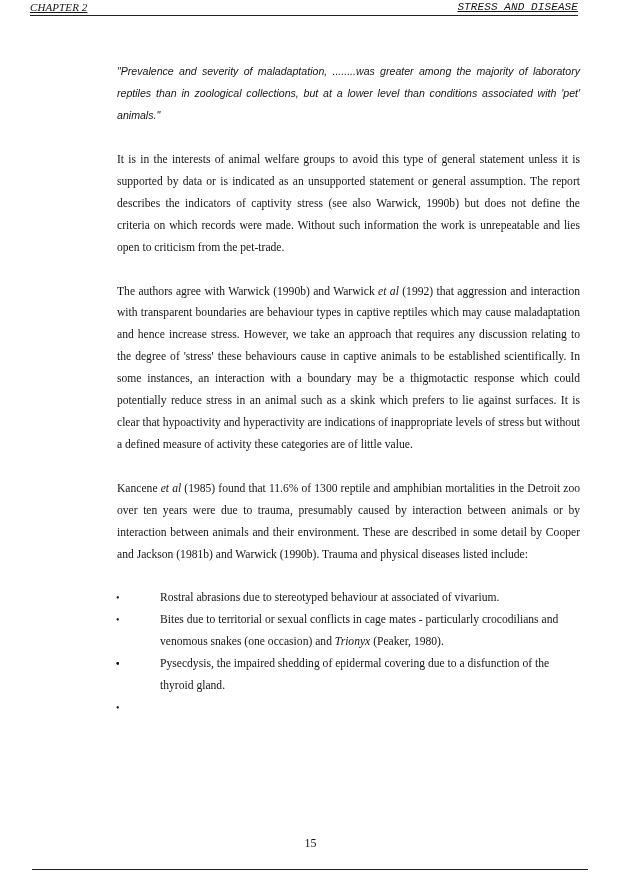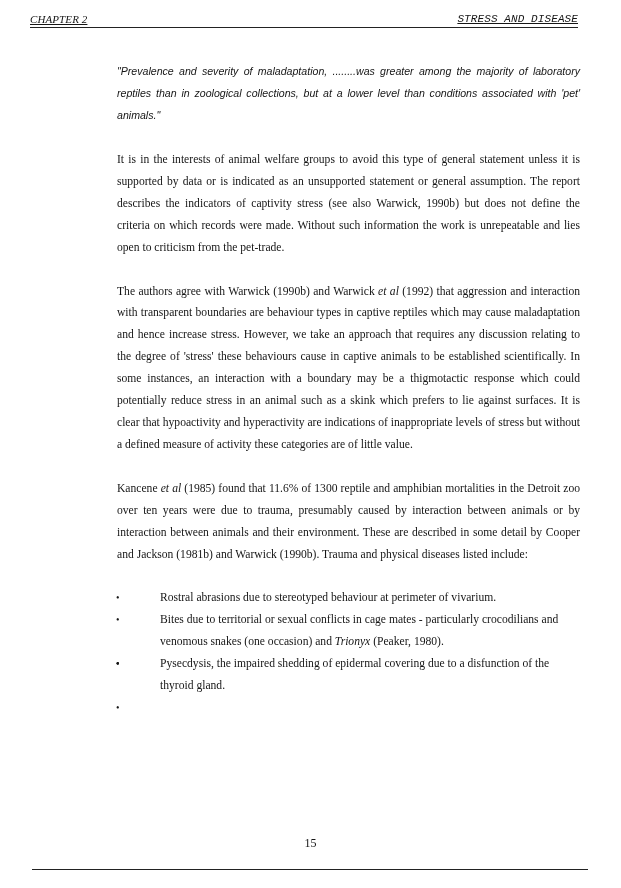--- a/index.html
+++ b/index.html
@@ -15,21 +15,20 @@
       font-family: "Liberation Serif", "DejaVu Serif", serif;
       color: #151515;
     }
     .header {
       position: absolute;
       left: 30px;
       top: 0;
       width: 548px;
       height: 15px;
       border-bottom: 1px solid #222;
-      margin-top: 12px;
     }
     .header .left, .header .right {
       position: absolute;
       top: 1px;
       font-style: italic;
       text-decoration: underline;
       font-size: 11px;
       letter-spacing: 0.1px;
     }
     .header .left { left: 0; }
@@ -114,21 +113,21 @@
 
   <div class="gap"></div>
 
   <p><span>Kancene </span><em>et al</em><span> (1985) found that 11.6% of 1300 reptile and amphibian mortalities in the Detroit zoo over ten years were due to trauma, presumably caused by interaction between animals or by interaction between animals and their environment.  These are described in some detail by Cooper and Jackson (1981b) and Warwick (1990b). Trauma and physical diseases listed include:</span></p>
 
   <div class="gap"></div>
 
   <ul class="bullets" style="margin-left:-1px;">
     <li>
       <span class="bullet">•</span>
-      <span>Rostral abrasions due to stereotyped behaviour at perimeter of vivarium.</span>
+      <span>Rostral abrasions due to stereotyped behaviour at associated of vivarium.</span>
     </li>
     <li>
       <span class="bullet">•</span>
       <span>Bites due to territorial or sexual conflicts in cage mates - particularly crocodilians and venomous snakes (one occasion) and </span><em>Trionyx</em><span>  (Peaker, 1980).</span>
     </li>
     <li>
       <span class="bullet">•</span>
     </li>
     <li>
       <span class="bullet">•</span>

